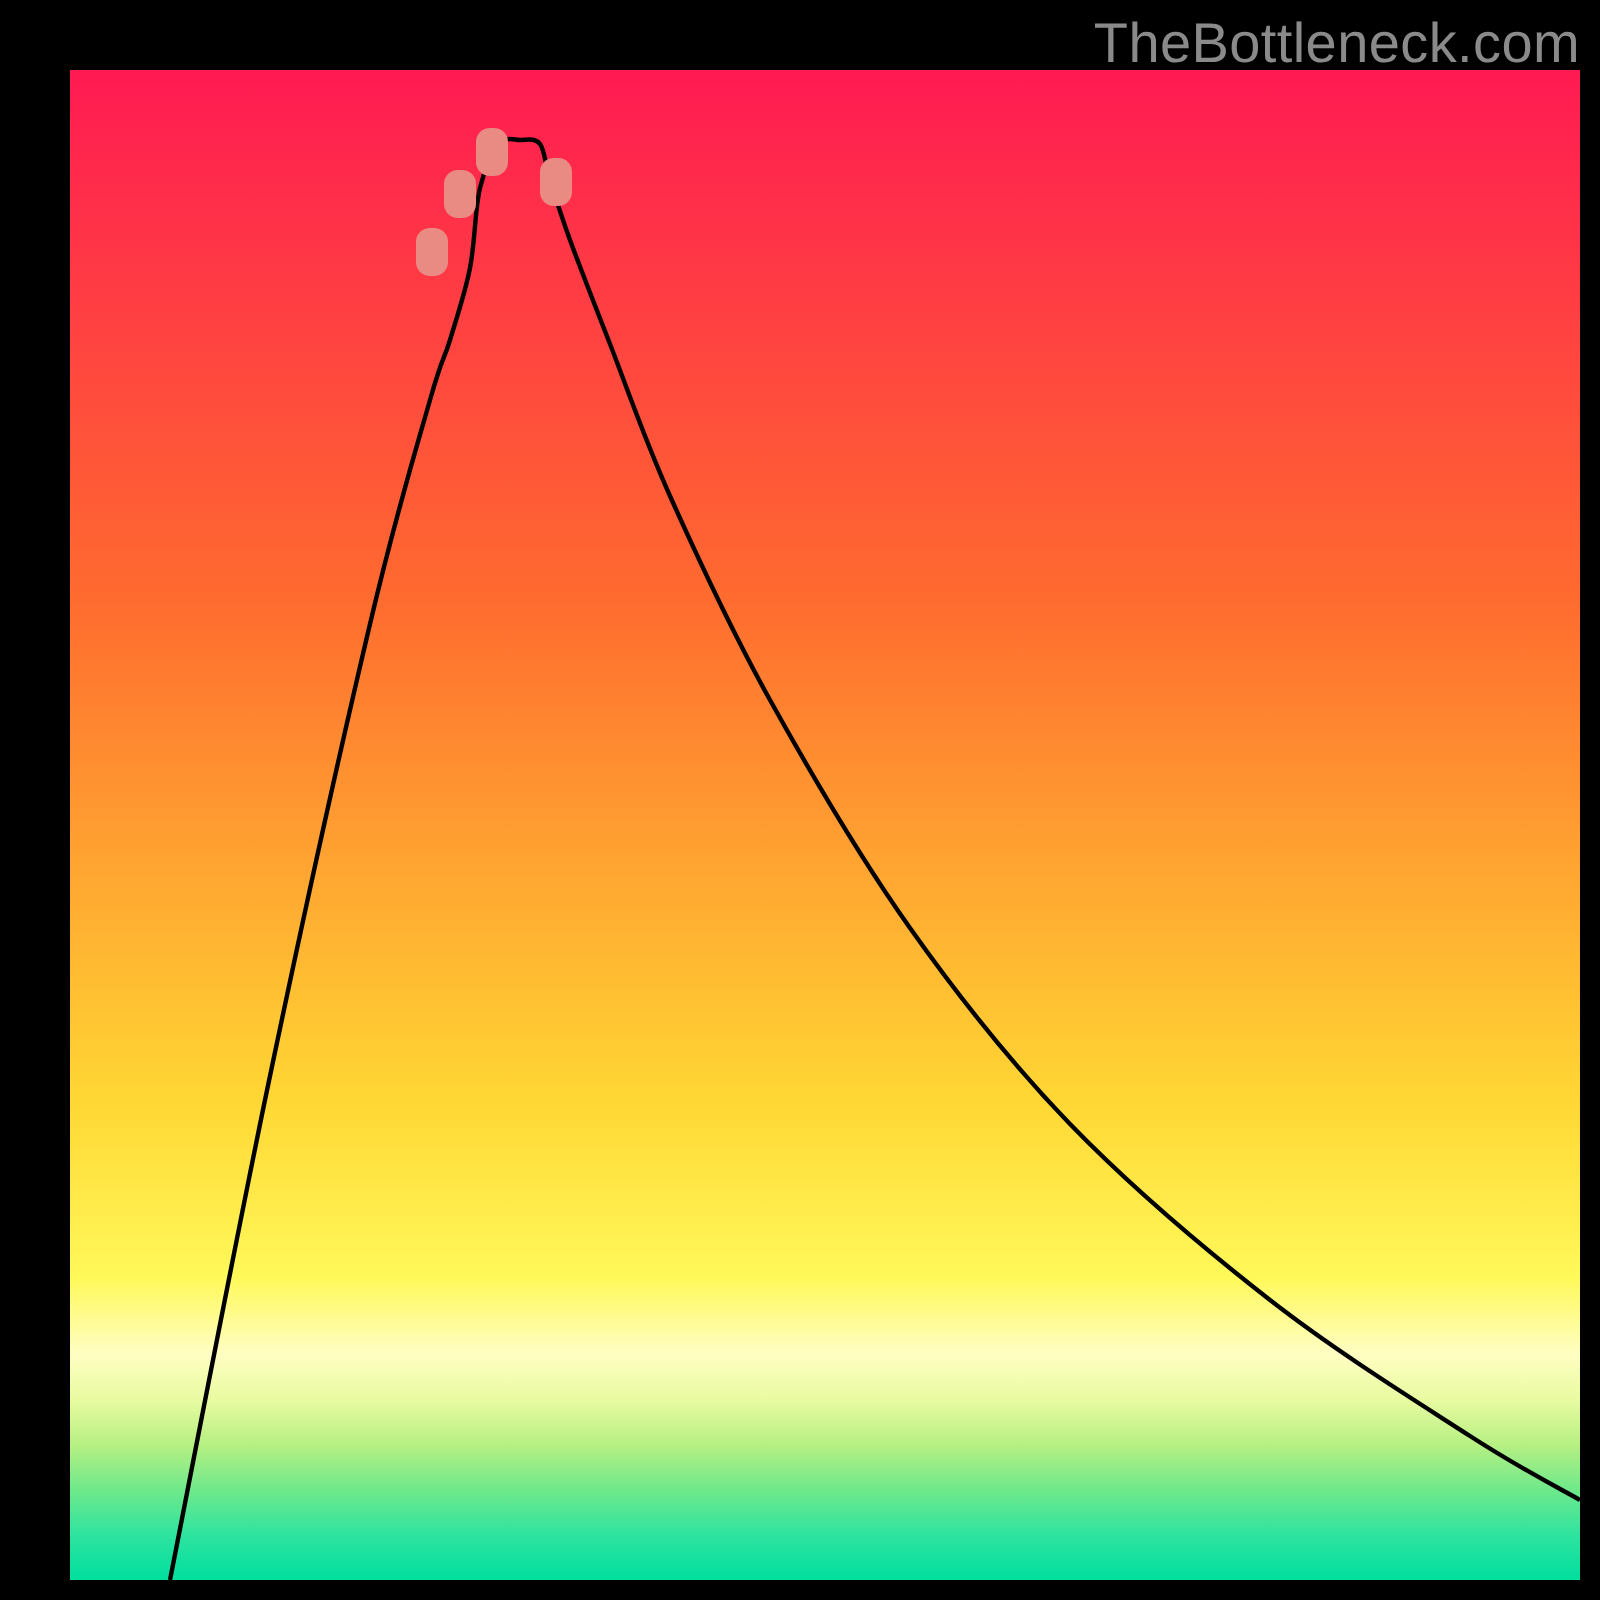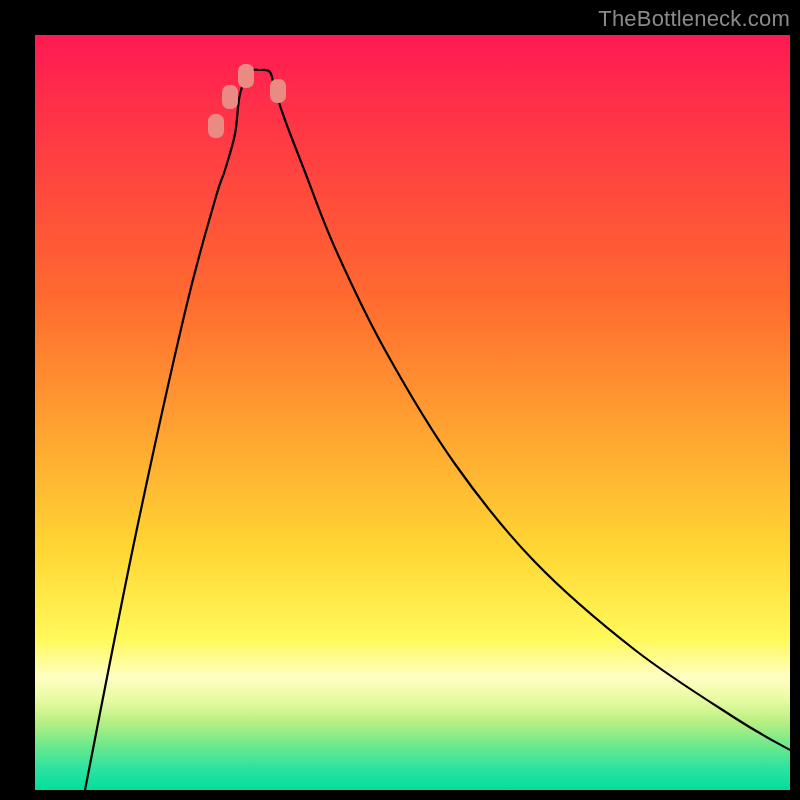--- a/index.html
+++ b/index.html
@@ -37,21 +37,21 @@
     left: 0;
     top: 0;
     width: 100%;
     height: 100%;
   }
   .watermark {
     position: absolute;
     top: 6px;
     right: 10px;
     font-family: Arial, Helvetica, sans-serif;
-    font-size: 22px;
+    font-size: 28px;
     color: #8a8a8a;
     letter-spacing: 0.2px;
   }
 </style>
 </head>
 <body>
 
 <div class="frame">
 
   <div class="plot-area">

